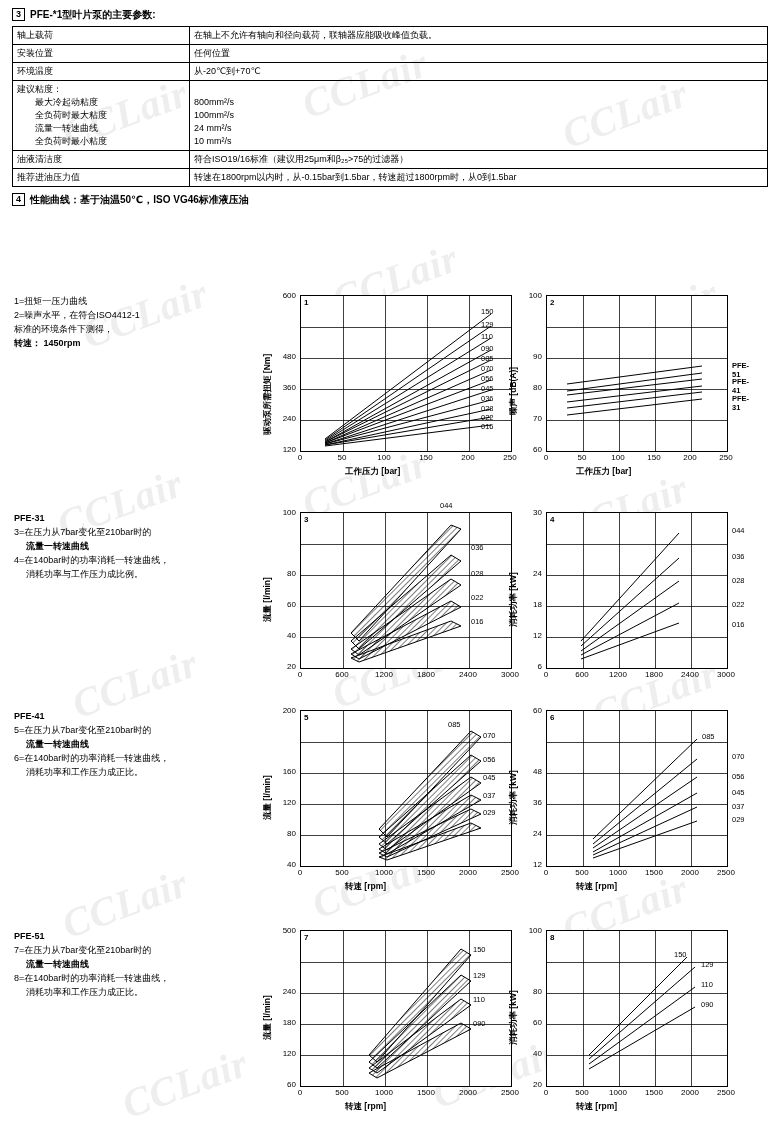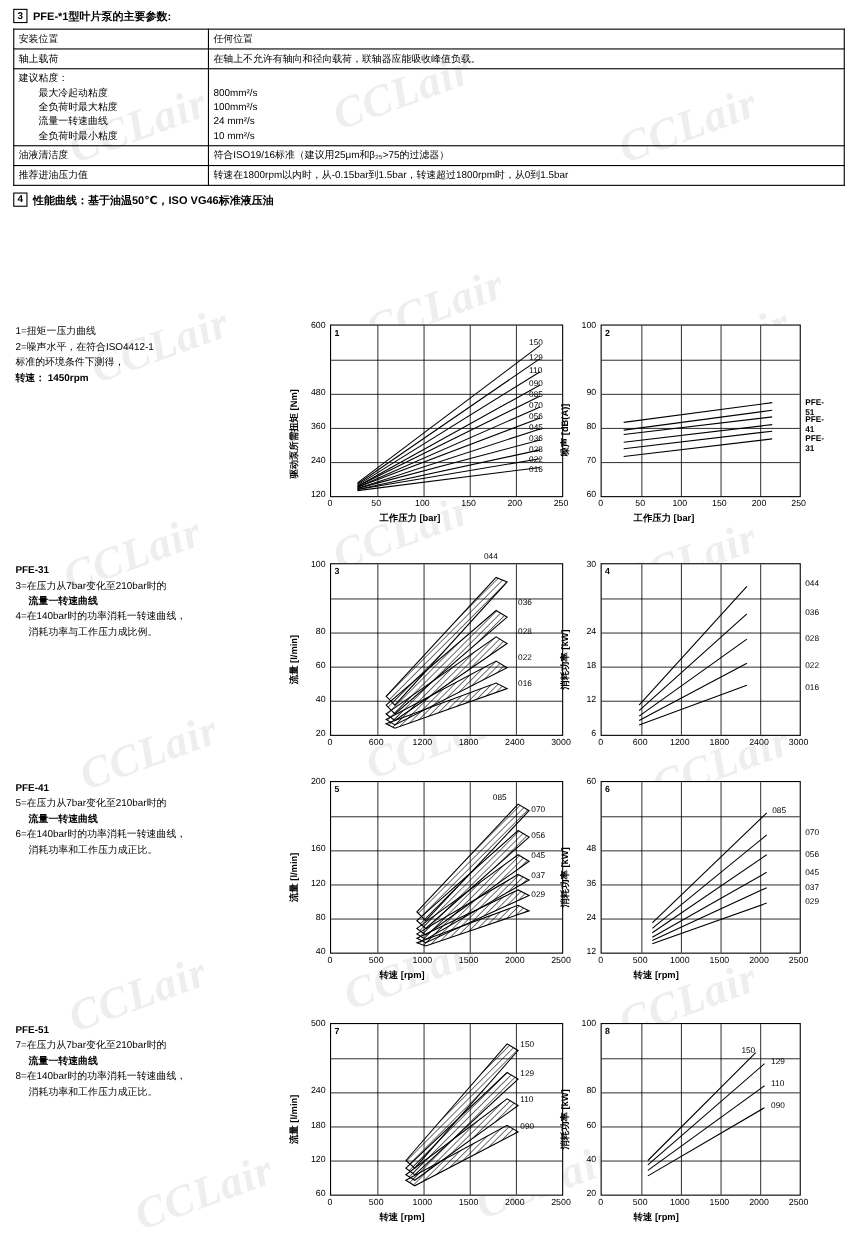--- a/index.html
+++ b/index.html
@@ -73,26 +73,30 @@
   <div class="content" style="position:absolute;left:12px;top:8px;width:756px;">
 
     <div class="sec">
       <span class="boxnum">3</span>
       <span>PFE-*1型叶片泵的主要参数:</span>
     </div>
 
     <table class="params">
       <tbody>
           <tr>
+        <td class="lab">轴上载荷</td>
+        <td>在轴上不允许有轴向和径向载荷，联轴器应能吸收峰值负载。</td>
+      </tr>
+      <tr>
         <td class="lab">安装位置</td>
         <td>任何位置</td>
       </tr>
       <tr>
-        <td class="lab">轴上载荷</td>
-        <td>在轴上不允许有轴向和径向载荷，联轴器应能吸收峰值负载。</td>
+        <td class="lab">环境温度</td>
+        <td>从-20℃到+70℃</td>
       </tr>
       <tr>
         <td class="lab">
           <div>建议粘度：</div>
           <div class="ind">最大冷起动粘度</div>
           <div class="ind">全负荷时最大粘度</div>
           <div class="ind">流量一转速曲线</div>
           <div class="ind">全负荷时最小粘度</div>
         </td>
         <td>

